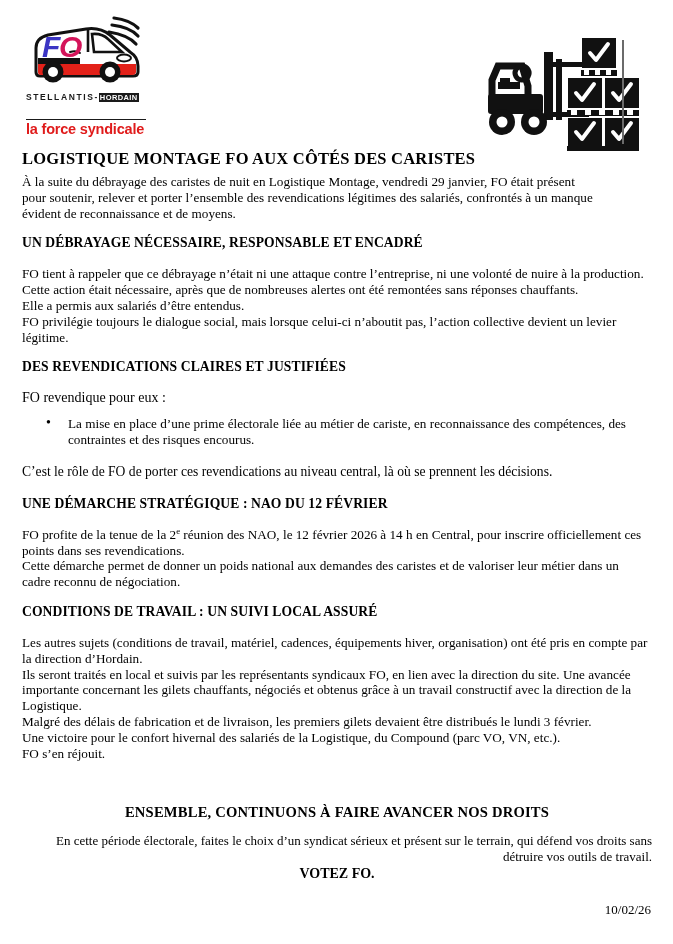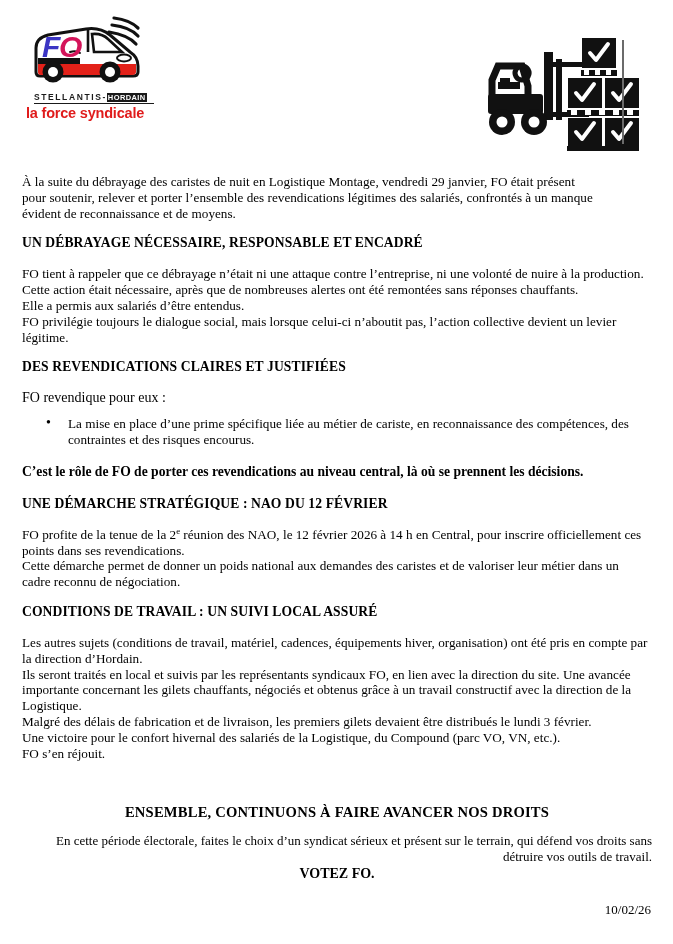--- a/index.html
+++ b/index.html
@@ -47,24 +47,23 @@
   }
   .stellantis {
     font-family: "Liberation Sans", "DejaVu Sans", sans-serif;
     font-size: 8.5px;
     font-weight: bold;
     letter-spacing: 1.6px;
     color: #1a1a1a;
     line-height: 10px;
     white-space: nowrap;
     border-bottom: 1.5px solid #1a1a1a;
-    padding-bottom: 0px;
+    padding-bottom: 16px;
     display: block;
     width: 120px;
-    margin-left: 8px;
   }
   .stellantis .hordain {
     background: #1a1a1a;
     color: #ffffff;
     padding: 0 1px;
     letter-spacing: 0.4px;
     font-size: 7.5px;
   }
   .force {
     font-family: "Liberation Sans", "DejaVu Sans", sans-serif;
@@ -143,21 +142,21 @@
     content: "\2022";
     position: absolute;
     left: -22px;
     top: -1px;
     font-size: 14px;
   }
 
   p.statement {
     margin: 8px 0 16px 0;
     font-size: 13.6px;
-    font-weight: bold;
+    font-weight: normal;
     line-height: 16px;
   }
 
   sup.ord {
     font-size: 0.66em;
     vertical-align: super;
     line-height: 0;
   }
 
   .closing-title {
@@ -293,20 +292,21 @@
           <rect x="127" y="92" width="34" height="28" fill="#111"></rect>
           <path d="M135 106 l6 7 l12 -16" stroke="#ffffff" stroke-width="4" fill="none" stroke-linecap="round" stroke-linejoin="round"></path>
         </g>
         <rect x="89" y="120" width="72" height="5" fill="#111"></rect>
 
         <rect x="144" y="14" width="2" height="104" fill="#6b6b6b"></rect>
       </svg>
     </div>
   </div>
 
+  <h1 class="doc-title">LOGISTIQUE MONTAGE FO AUX CÔTÉS DES CARISTES</h1>
 
   <div class="body-wrap">
 
     <p class="para">
       <span class="ln">À la suite du débrayage des caristes de nuit en Logistique Montage, vendredi 29 janvier, FO était présent</span>
       <span class="ln">pour soutenir, relever et porter l’ensemble des revendications légitimes des salariés, confrontés à un manque</span>
       <span class="ln">évident de reconnaissance et de moyens.</span>
     </p>
 
     <h2 class="section">UN DÉBRAYAGE NÉCESSAIRE, RESPONSABLE ET ENCADRÉ</h2>
@@ -314,21 +314,21 @@
       <span class="ln">FO tient à rappeler que ce débrayage n’était ni une attaque contre l’entreprise, ni une volonté de nuire à la production.</span>
       <span class="ln">Cette action était nécessaire, après que de nombreuses alertes ont été remontées sans réponses chauffants.</span>
       <span class="ln">Elle a permis aux salariés d’être entendus.</span>
       <span class="ln">FO privilégie toujours le dialogue social, mais lorsque celui-ci n’aboutit pas, l’action collective devient un levier</span>
       <span class="ln">légitime.</span>
     </p>
 
     <h2 class="section">DES REVENDICATIONS CLAIRES ET JUSTIFIÉES</h2>
     <p class="lead">FO revendique pour eux :</p>
     <ul class="claims">
-      <li>La mise en place d’une prime spécifique liée au métier de cariste, en reconnaissance des compétences, des contraintes et des risques encourus.</li>
+      <li>La mise en place d’une prime électorale liée au métier de cariste, en reconnaissance des compétences, des contraintes et des risques encourus.</li>
     </ul>
     <p class="statement">C’est le rôle de FO de porter ces revendications au niveau central, là où se prennent les décisions.</p>
 
     <h2 class="section">UNE DÉMARCHE STRATÉGIQUE : NAO DU 12 FÉVRIER</h2>
     <p class="para">
       <span class="ln"><span>FO profite de la tenue de la 2</span><sup class="ord">e</sup><span> réunion des NAO, le 12 février 2026 à 14 h en Central, pour inscrire officiellement ces</span></span>
       <span class="ln">points dans ses revendications.</span>
       <span class="ln">Cette démarche permet de donner un poids national aux demandes des caristes et de valoriser leur métier dans un</span>
       <span class="ln">cadre reconnu de négociation.</span>
     </p>

